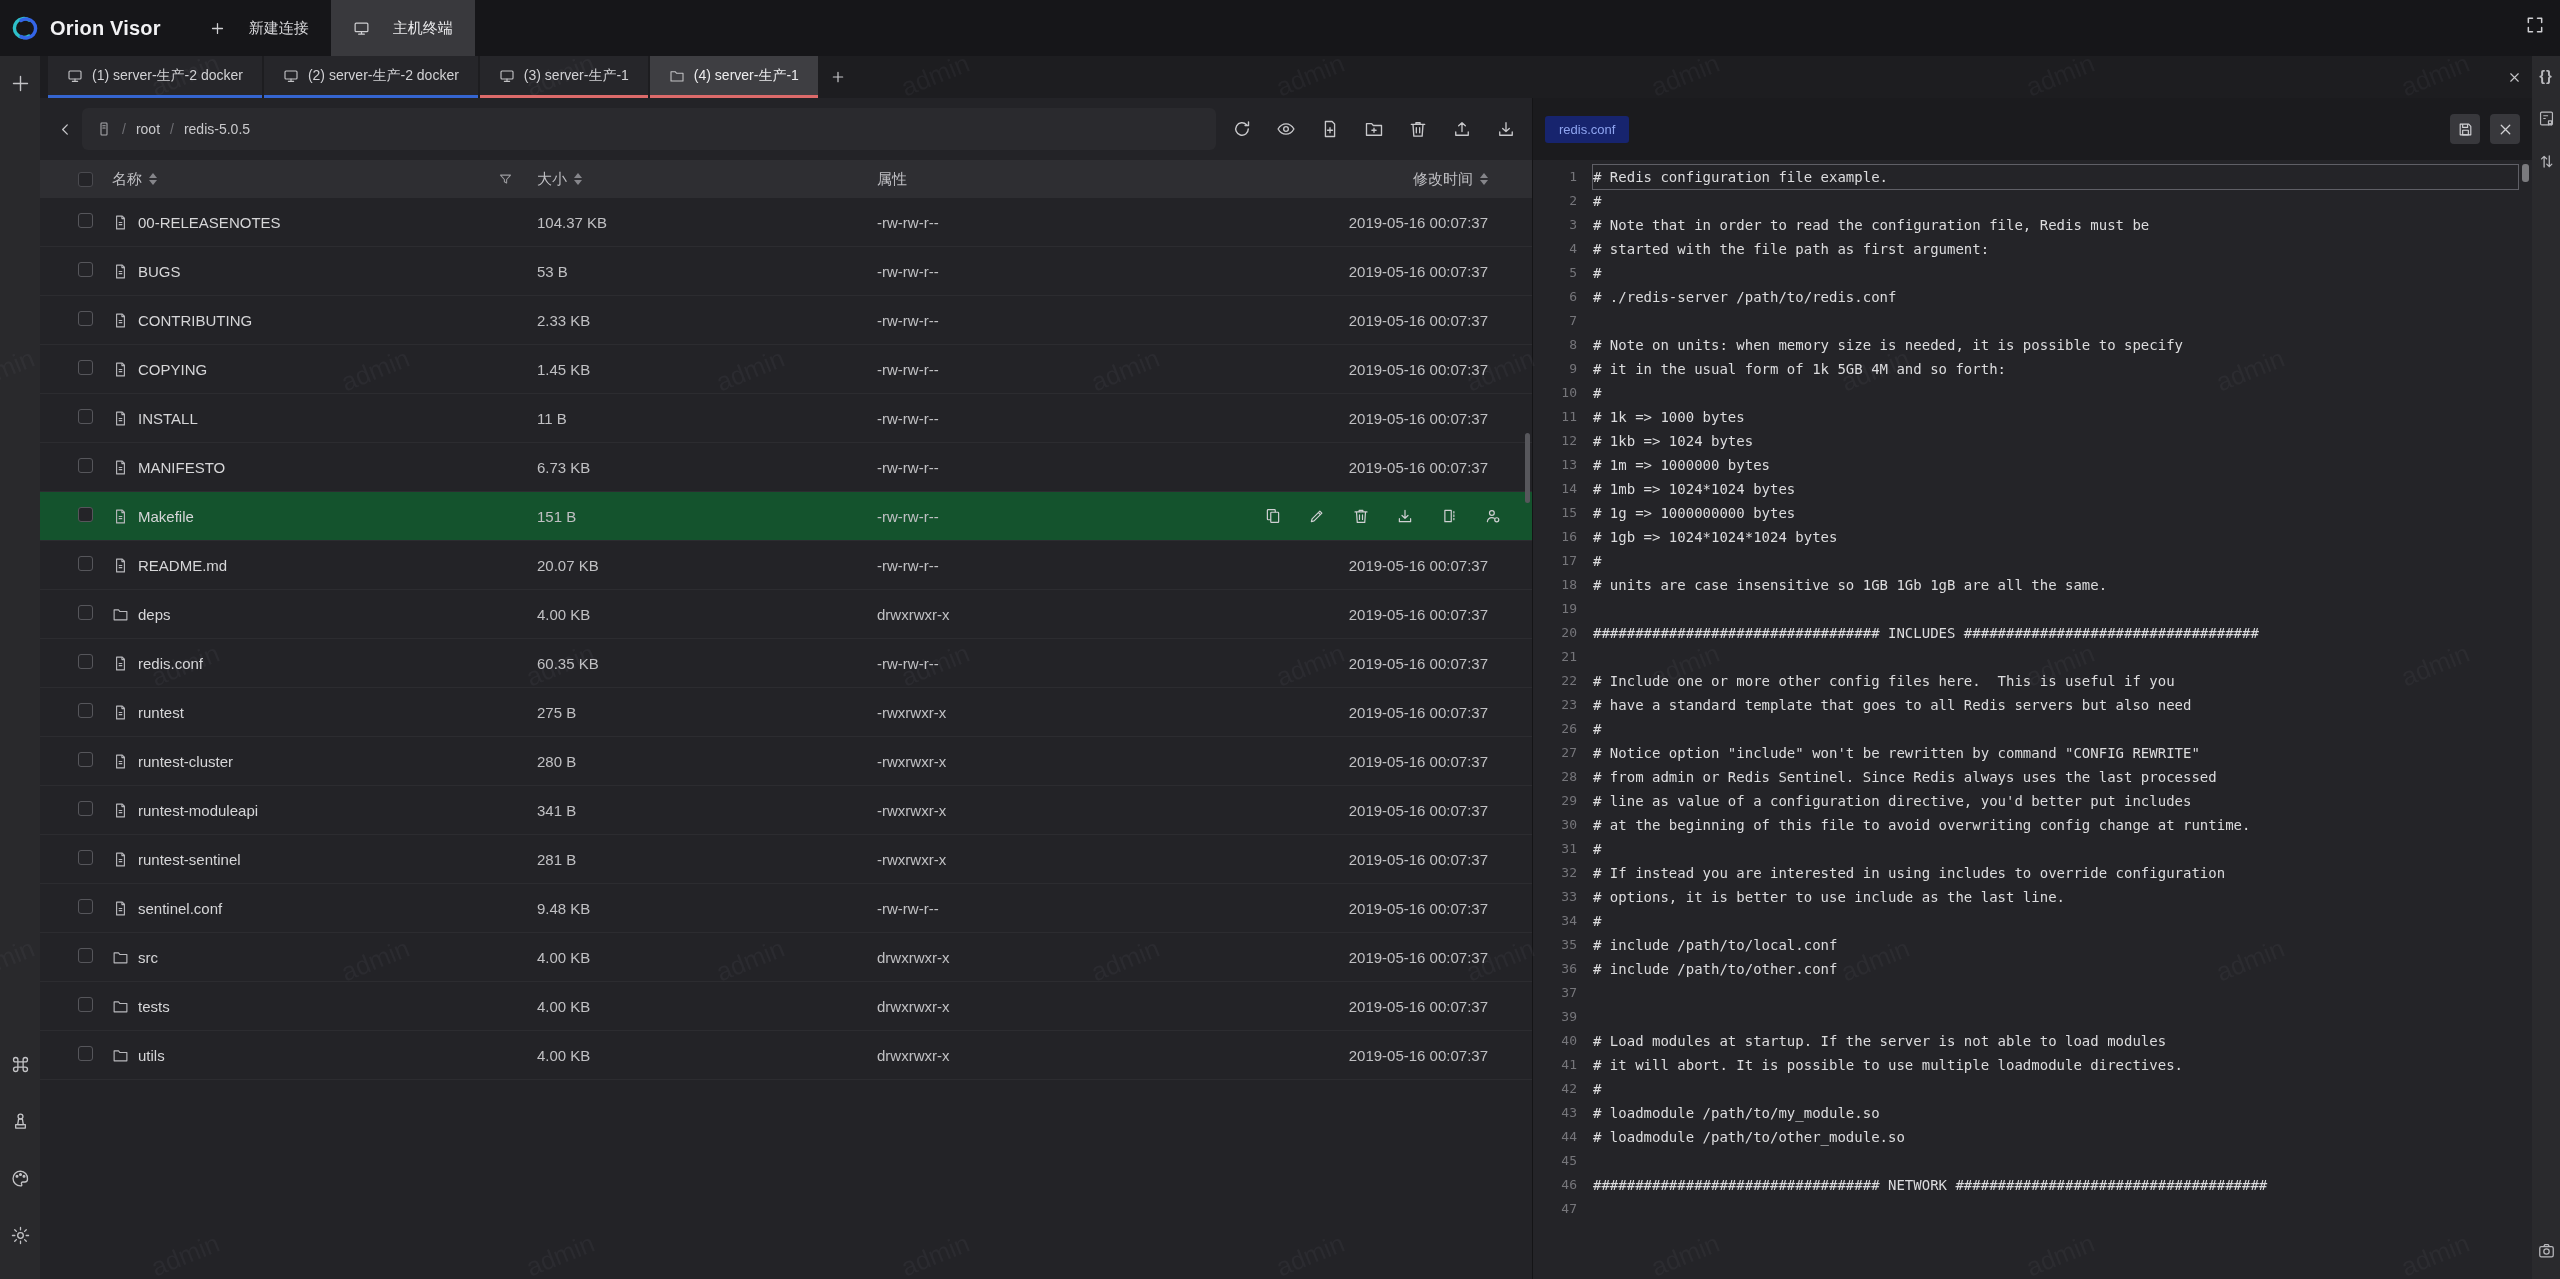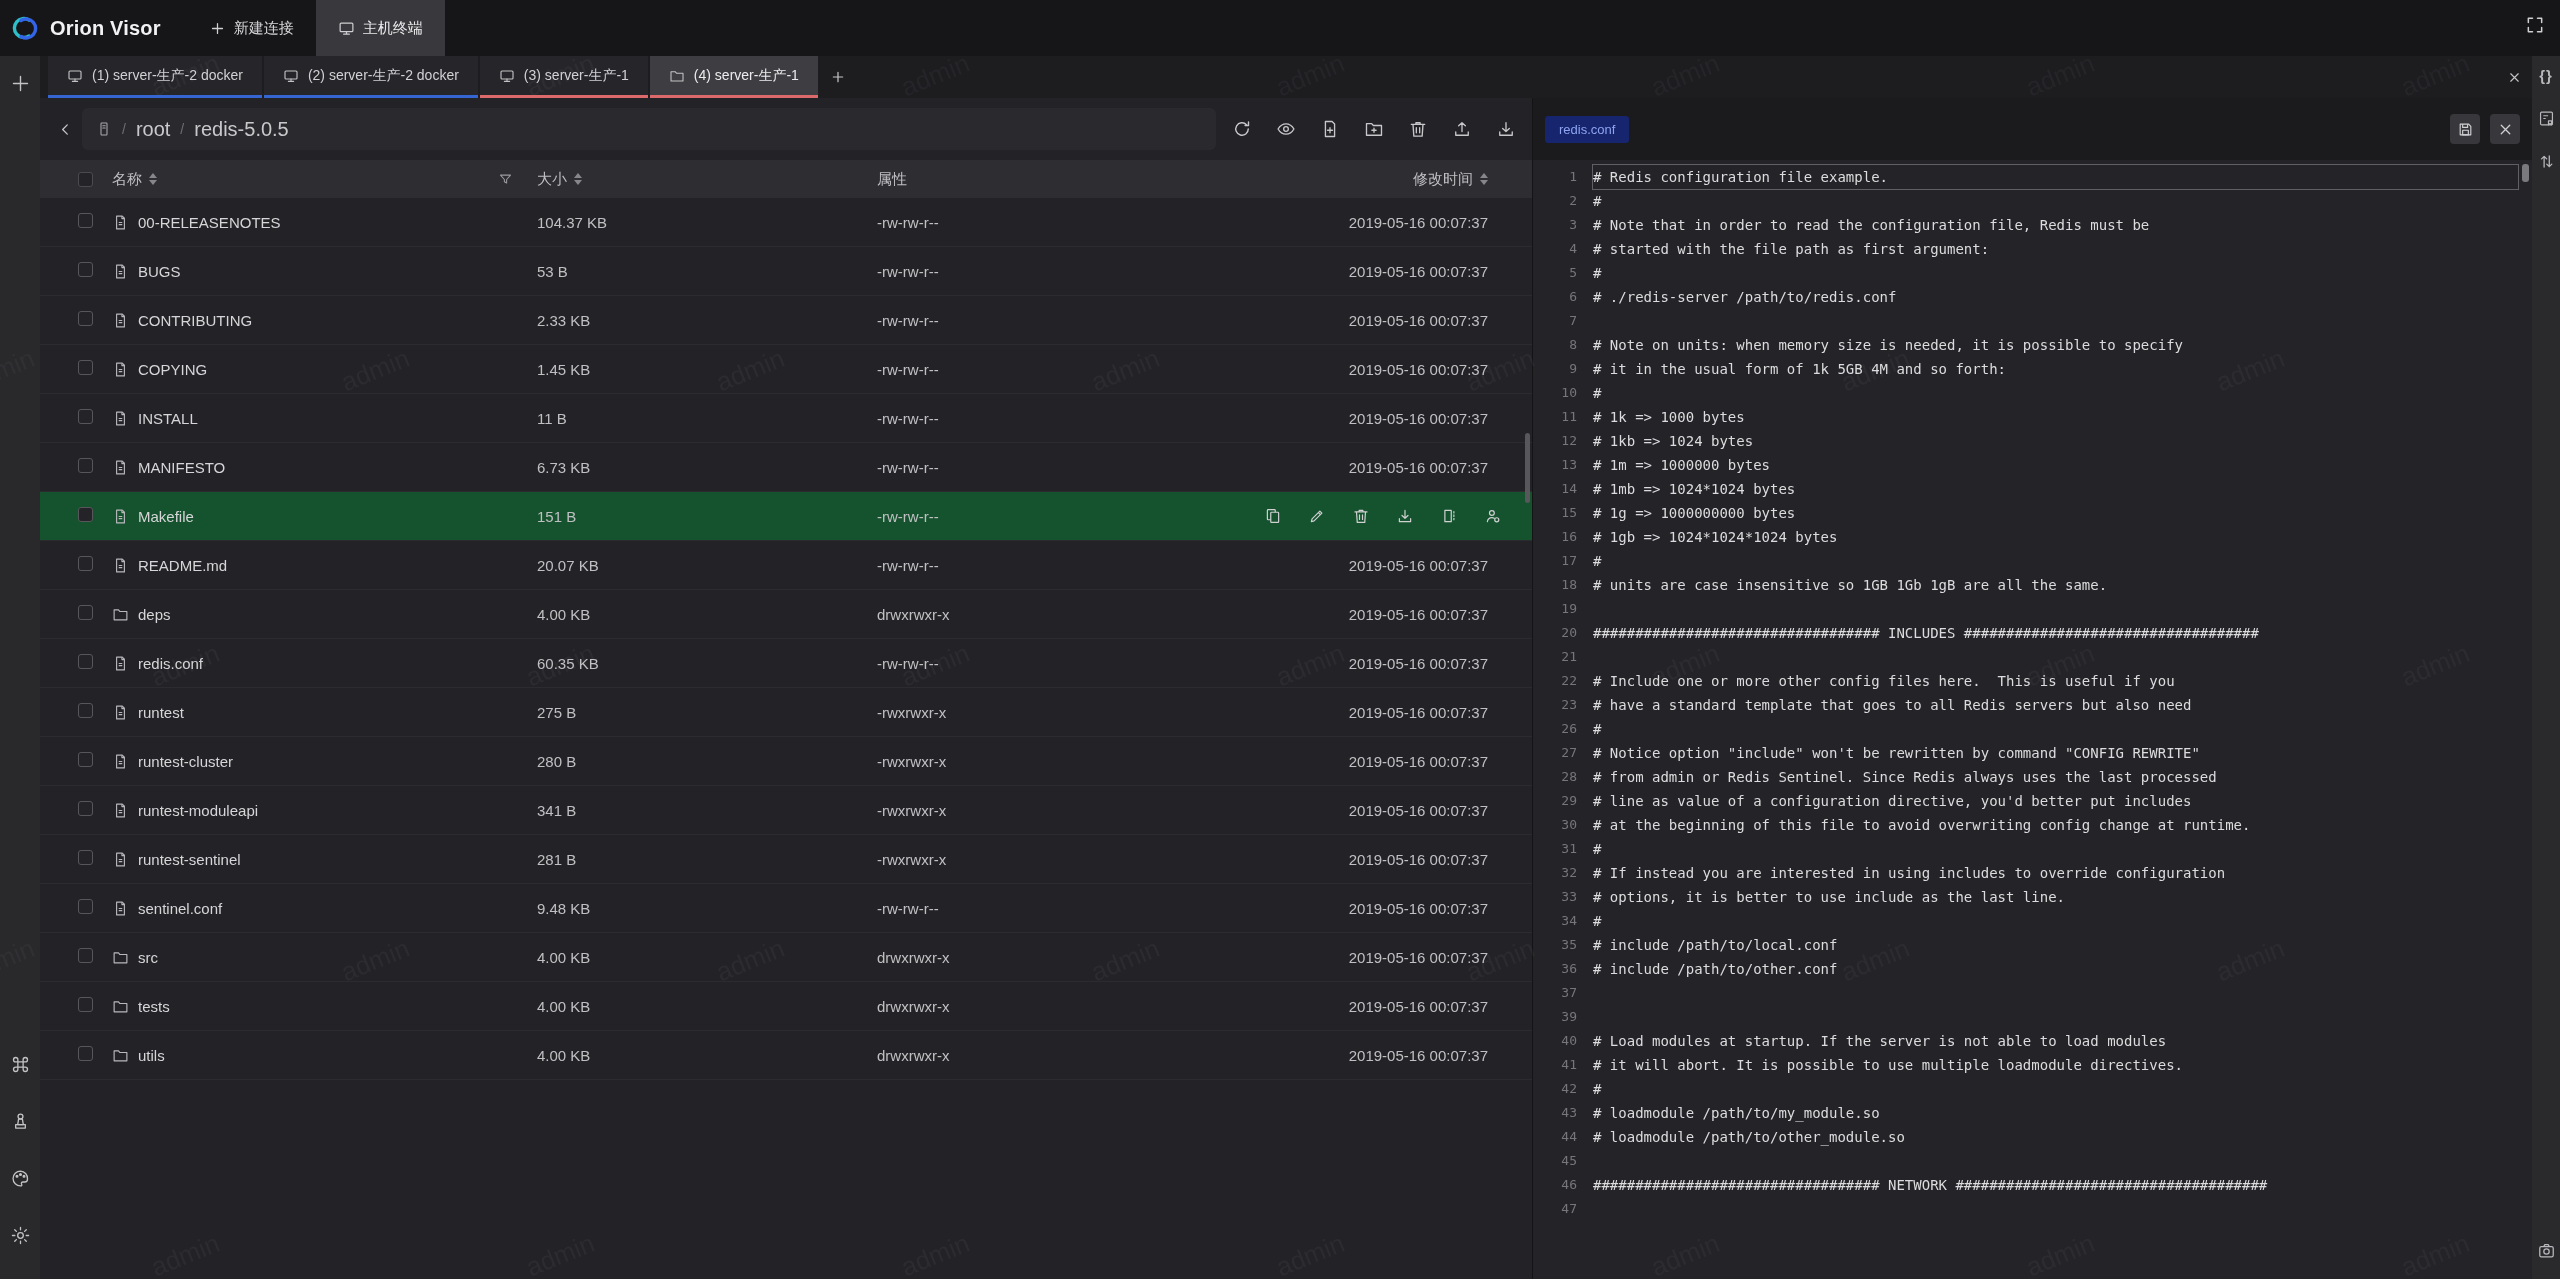--- a/index.html
+++ b/index.html
@@ -7,21 +7,21 @@
     font-family:"Liberation Sans","DejaVu Sans",sans-serif; }
   .app { width:2560px; height:1279px; display:flex; flex-direction:column; position:relative; }
   .icon { display:inline-flex; align-items:center; justify-content:center; }
   .icon svg { width:100%; height:100%; }
 
   
   .topbar { height:56px; background:#161619; display:flex; align-items:stretch; flex:none; }
   .brand { display:flex; align-items:center; gap:10px; padding:0 26px 0 8px; }
   .brand .logo { width:32px; height:32px; }
   .brand-name { color:#f2f2f4; font-size:20px; font-weight:bold; letter-spacing:.2px; }
-  .nav-item { display:flex; align-items:center; gap:8px; padding:0 22px; color:#d5d5d8; font-size:15px; cursor:pointer; }
+  .nav-item { display:flex; align-items:center; gap:23px; padding:0 22px; color:#d5d5d8; font-size:15px; cursor:pointer; }
   .nav-item .icon { width:17px; height:17px; color:#cfcfd2; }
   .nav-item.active { background:#39393d; color:#eaeaec; }
   .topbar .spacer { flex:1; }
   .fullscreen-btn { align-self:center; width:26px; height:26px; color:#d0d0d3; margin-right:9px; cursor:pointer; }
   .fullscreen-btn svg { width:20px; height:20px; }
 
   
   .main { flex:1; display:flex; min-height:0; }
 
   .left-rail { width:40px; background:#29292c; display:flex; flex-direction:column; align-items:center; flex:none; }
@@ -50,21 +50,21 @@
 
   
   .file-panel { width:1492px; flex:none; background:#232327; display:flex; flex-direction:column; position:relative; }
   .toolbar { height:62px; display:flex; align-items:center; padding:0 16px 0 8px; flex:none; }
   .back-btn { width:34px; height:42px; color:#c8c8cb; display:flex; align-items:center; justify-content:center; cursor:pointer; }
   .back-btn svg { width:17px; height:17px; }
   .pathbox { flex:1; height:42px; background:#2a2a2e; border-radius:6px; display:flex; align-items:center;
     padding:0 14px; gap:10px; margin-right:16px; cursor:text; }
   .pathbox .icon { width:16px; height:16px; color:#a9a9ad; }
   .pathbox .sep { color:#6e6e73; font-size:14px; }
-  .pathbox .seg { color:#c9c9cc; font-size:20px; }
+  .pathbox .seg { color:#c9c9cc; font-size:14px; }
   .tool-icons { display:flex; gap:24px; align-items:center; }
   .tool-icons .icon { width:20px; height:20px; color:#c8c8cb; cursor:pointer; }
 
   
   .fgrid { display:grid; grid-template-columns:72px 425px 340px 440px 1fr; align-items:center; }
   .thead { height:38px; background:#2e2e32; color:#bfbfc3; font-size:15px; flex:none; }
   .hcell { display:flex; align-items:center; gap:7px; }
   .hcell.right { justify-content:flex-end; padding-right:44px; }
   .cbx { width:15px; height:15px; border:1.4px solid #56565b; border-radius:3px; background:#242428; display:inline-block; cursor:pointer; }
   .thead .cbx { margin-left:38px; border-color:#4a4a4f; }

